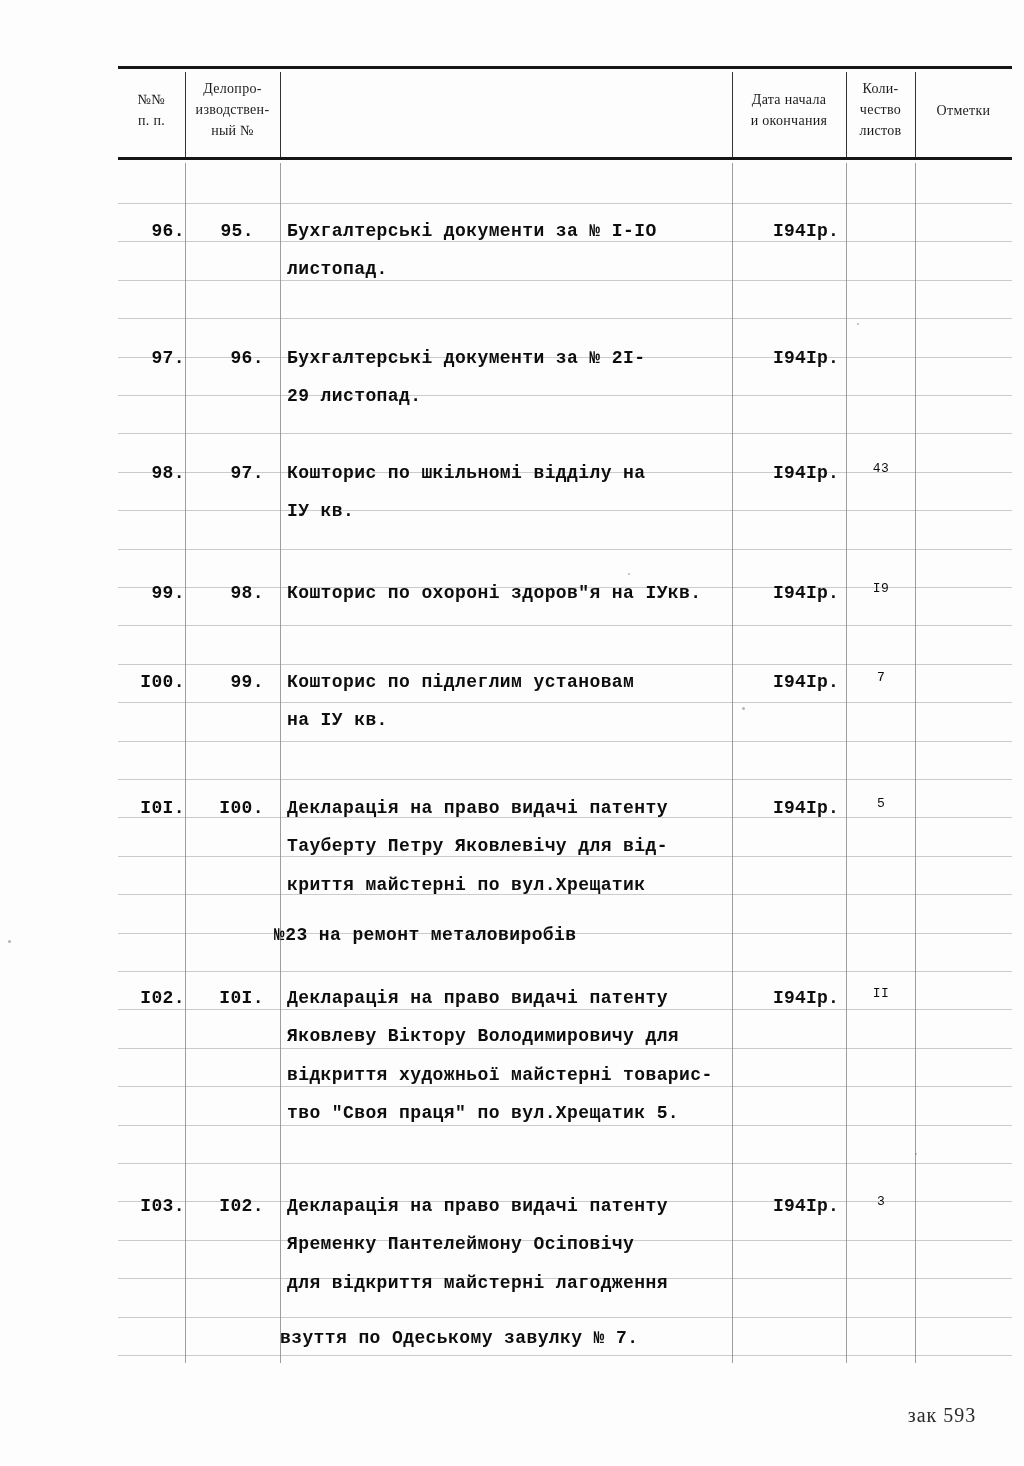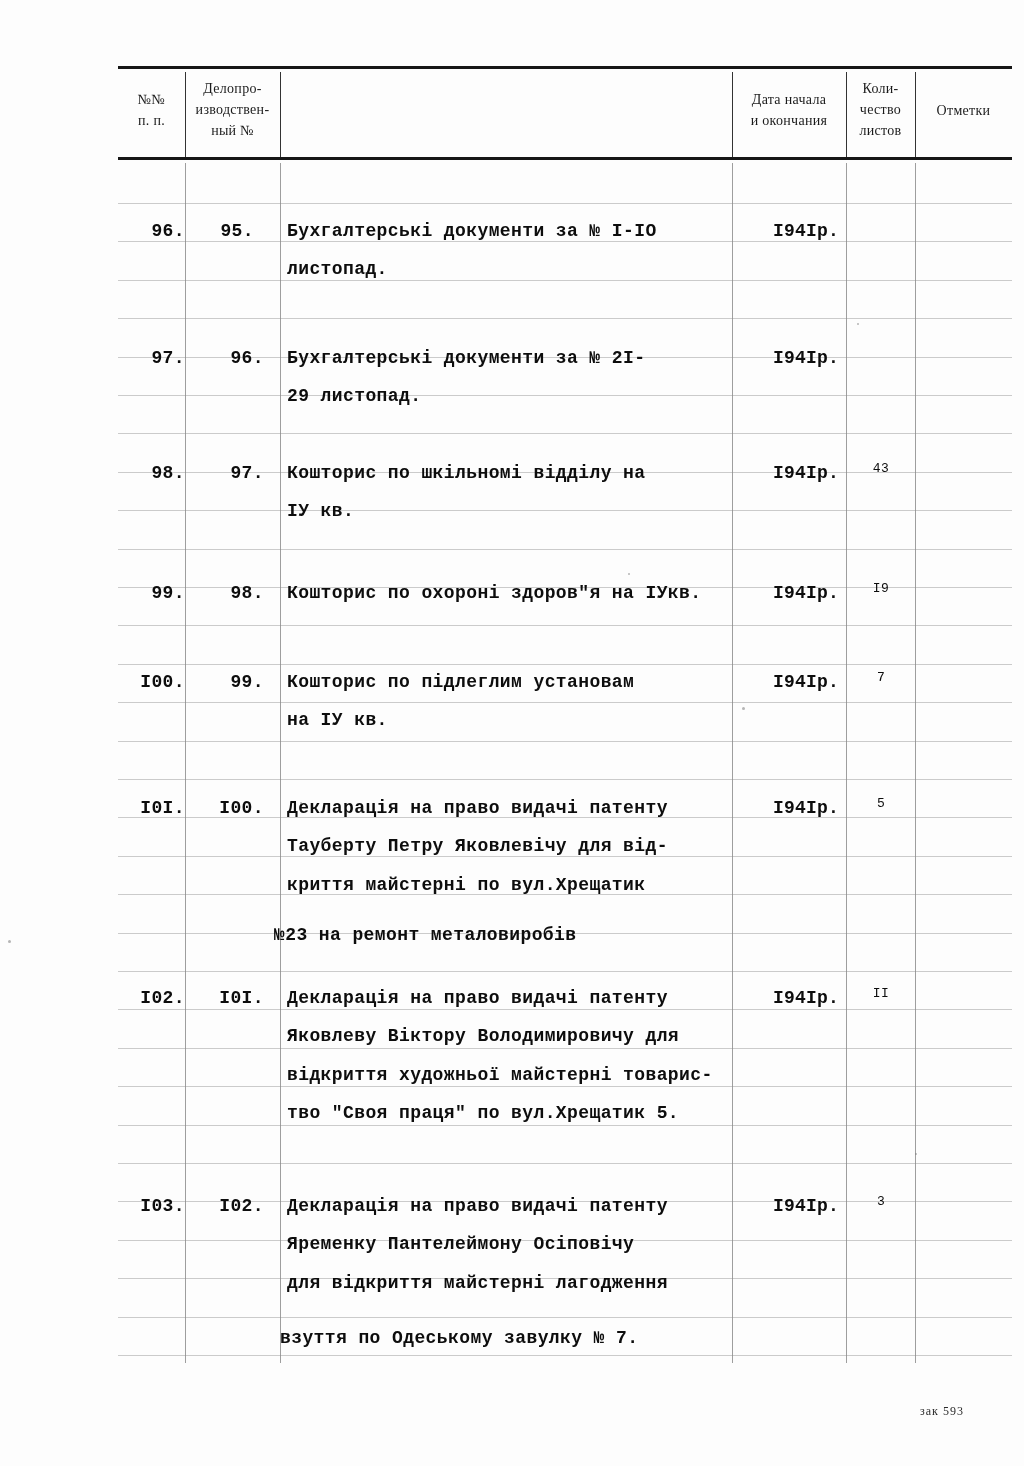--- a/index.html
+++ b/index.html
@@ -94,21 +94,21 @@
   .tw.date     { width: 106px; text-align: right; letter-spacing: .2px; }
   .tw.count    { width: 62px;  text-align: center; font-weight: 400; font-size: 13px; }
 
   #footer-mark {
     position: absolute;
     right: 12px;
     top: 1404px;
     width: 140px;
     text-align: center;
     font-family: "Liberation Serif", serif;
-    font-size: 12px;
+    font-size: 20px;
     color: #2a2a2a;
     letter-spacing: 1px;
   }
 
   
   .speck {
     position: absolute;
     background: #7a7a7a;
     border-radius: 50%;
     opacity: .55;

